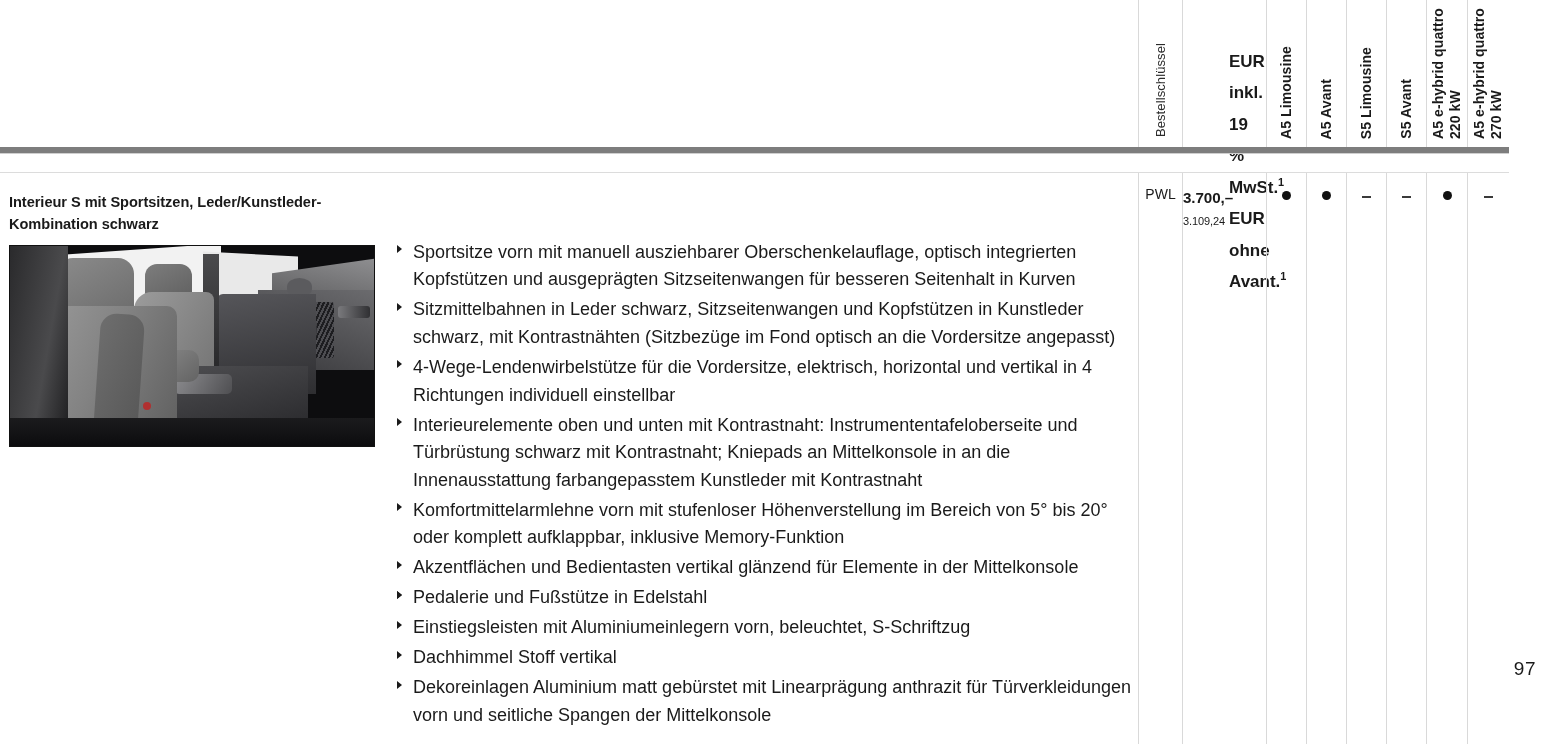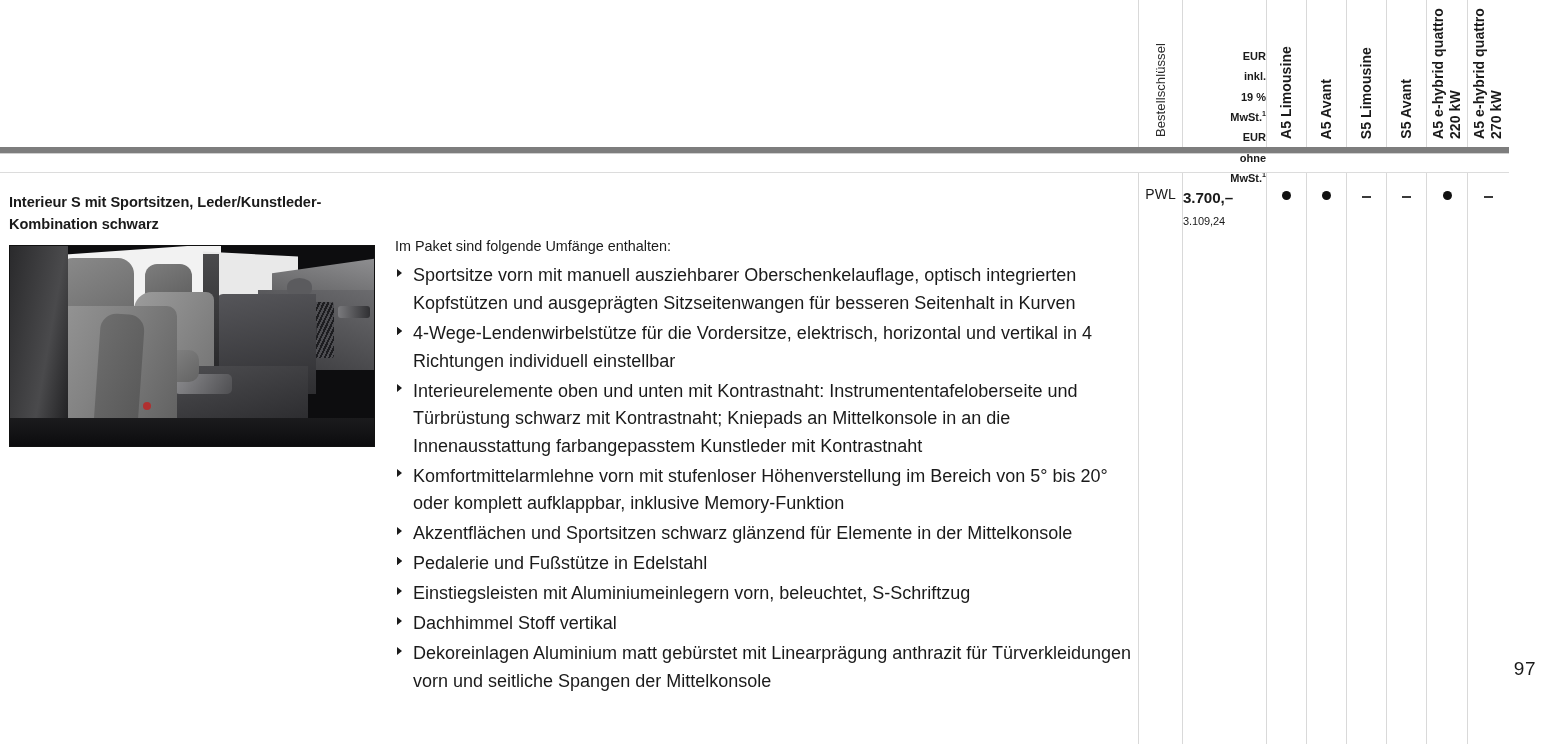--- a/index.html
+++ b/index.html
@@ -69,23 +69,22 @@
     letter-spacing: 0.1px;
     white-space: pre-line;
     text-align: left;
   }
   .vtext.bold { font-weight: bold; font-size: 14px; }
   .vtext.plain { font-weight: normal; font-size: 13px; color: #2b2b2b; }
 
   
   #price-head {
     padding: 46px 0 0 46px;
-    font-size: 11px;
+    font-size: 17px;
     line-height: 1.85;
-    text-align: right;
   }
   #price-head .l1, #price-head .l2 { font-weight: bold; }
   #price-head .l3, #price-head .l4 { font-weight: bold; }
   sup { font-size: 0.64em; vertical-align: super; line-height: 0; }
 
   
   #thickrule {
     position: absolute;
     left: 0;
     top: 147px;
@@ -358,21 +357,21 @@
       <div class="vcap" style="bottom:10px">
         <span class="vtext plain">Bestellschlüssel</span>
       </div>
     </div>
 
     <div class="hcell" style="width:84px">
       <div id="price-head">
         <div class="l1">EUR inkl.</div>
         <div class="l2"><span>19 % MwSt.</span><sup>1</sup></div>
         <div class="l3">EUR ohne</div>
-        <div class="l4"><span>MwSt.</span><sup>1</sup></div>
+        <div class="l4"><span>Avant.</span><sup>1</sup></div>
       </div>
     </div>
 
     <div class="hcell" style="width:40px">
       <div class="vcap">
           <span class="vtext bold">A5 Limousine</span>
         </div>
     </div>
 
     <div class="hcell" style="width:40px">
@@ -442,28 +441,27 @@
             <div class="hr-rest"></div>
             <div class="seat-front"></div>
             <div class="seat-bolster"></div>
             <div class="redlight"></div>
             <div class="apillar"></div>
             <div class="floor"></div>
           </div>
         </div>
 
         <div id="bullets-col">
-          <div id="intro-line">Im Paket sind folgende Umfänge enthalten:</div>
           <ul class="bullets" id="bullet-list">
             <li><span class="tri"></span><span>Sportsitze vorn mit manuell ausziehbarer Oberschenkelauflage, optisch integrierten Kopfstützen und ausgeprägten Sitzseitenwangen für besseren Seitenhalt in Kurven</span></li>
-            <li><span class="tri"></span></li>
+            <li><span class="tri"></span><span>Sitzmittelbahnen in Leder schwarz, Sitzseitenwangen und Kopfstützen in Kunstleder schwarz, mit Kontrastnähten (Sitzbezüge im Fond optisch an die Vordersitze angepasst)</span></li>
             <li><span class="tri"></span><span>4-Wege-Lendenwirbelstütze für die Vordersitze, elektrisch, horizontal und vertikal in 4 Richtungen individuell einstellbar</span></li>
             <li><span class="tri"></span><span>Interieurelemente oben und unten mit Kontrastnaht: Instrumententafeloberseite und Türbrüstung schwarz mit Kontrastnaht; Kniepads an Mittelkonsole in an die Innenausstattung farbangepasstem Kunstleder mit Kontrastnaht</span></li>
             <li><span class="tri"></span><span>Komfortmittelarmlehne vorn mit stufenloser Höhenverstellung im Bereich von 5° bis 20° oder komplett aufklappbar, inklusive Memory-Funktion</span></li>
-            <li><span class="tri"></span><span>Akzentflächen und Sportsitzen schwarz glänzend für Elemente in der Mittelkonsole</span></li>
+            <li><span class="tri"></span><span>Akzentflächen und Bedientasten vertikal glänzend für Elemente in der Mittelkonsole</span></li>
             <li><span class="tri"></span></li>
             <li><span class="tri"></span><span>Pedalerie und Fußstütze in Edelstahl</span></li>
             <li><span class="tri"></span><span>Einstiegsleisten mit Aluminiumeinlegern vorn, beleuchtet, S-Schriftzug</span></li>
             <li><span class="tri"></span><span>Dachhimmel Stoff vertikal</span></li>
             <li><span class="tri"></span><span>Dekoreinlagen Aluminium matt gebürstet mit Linearprägung anthrazit für Türverkleidungen vorn und seitliche Spangen der Mittelkonsole</span></li>
 
           </ul>
         </div>
       </div>
     </div>

